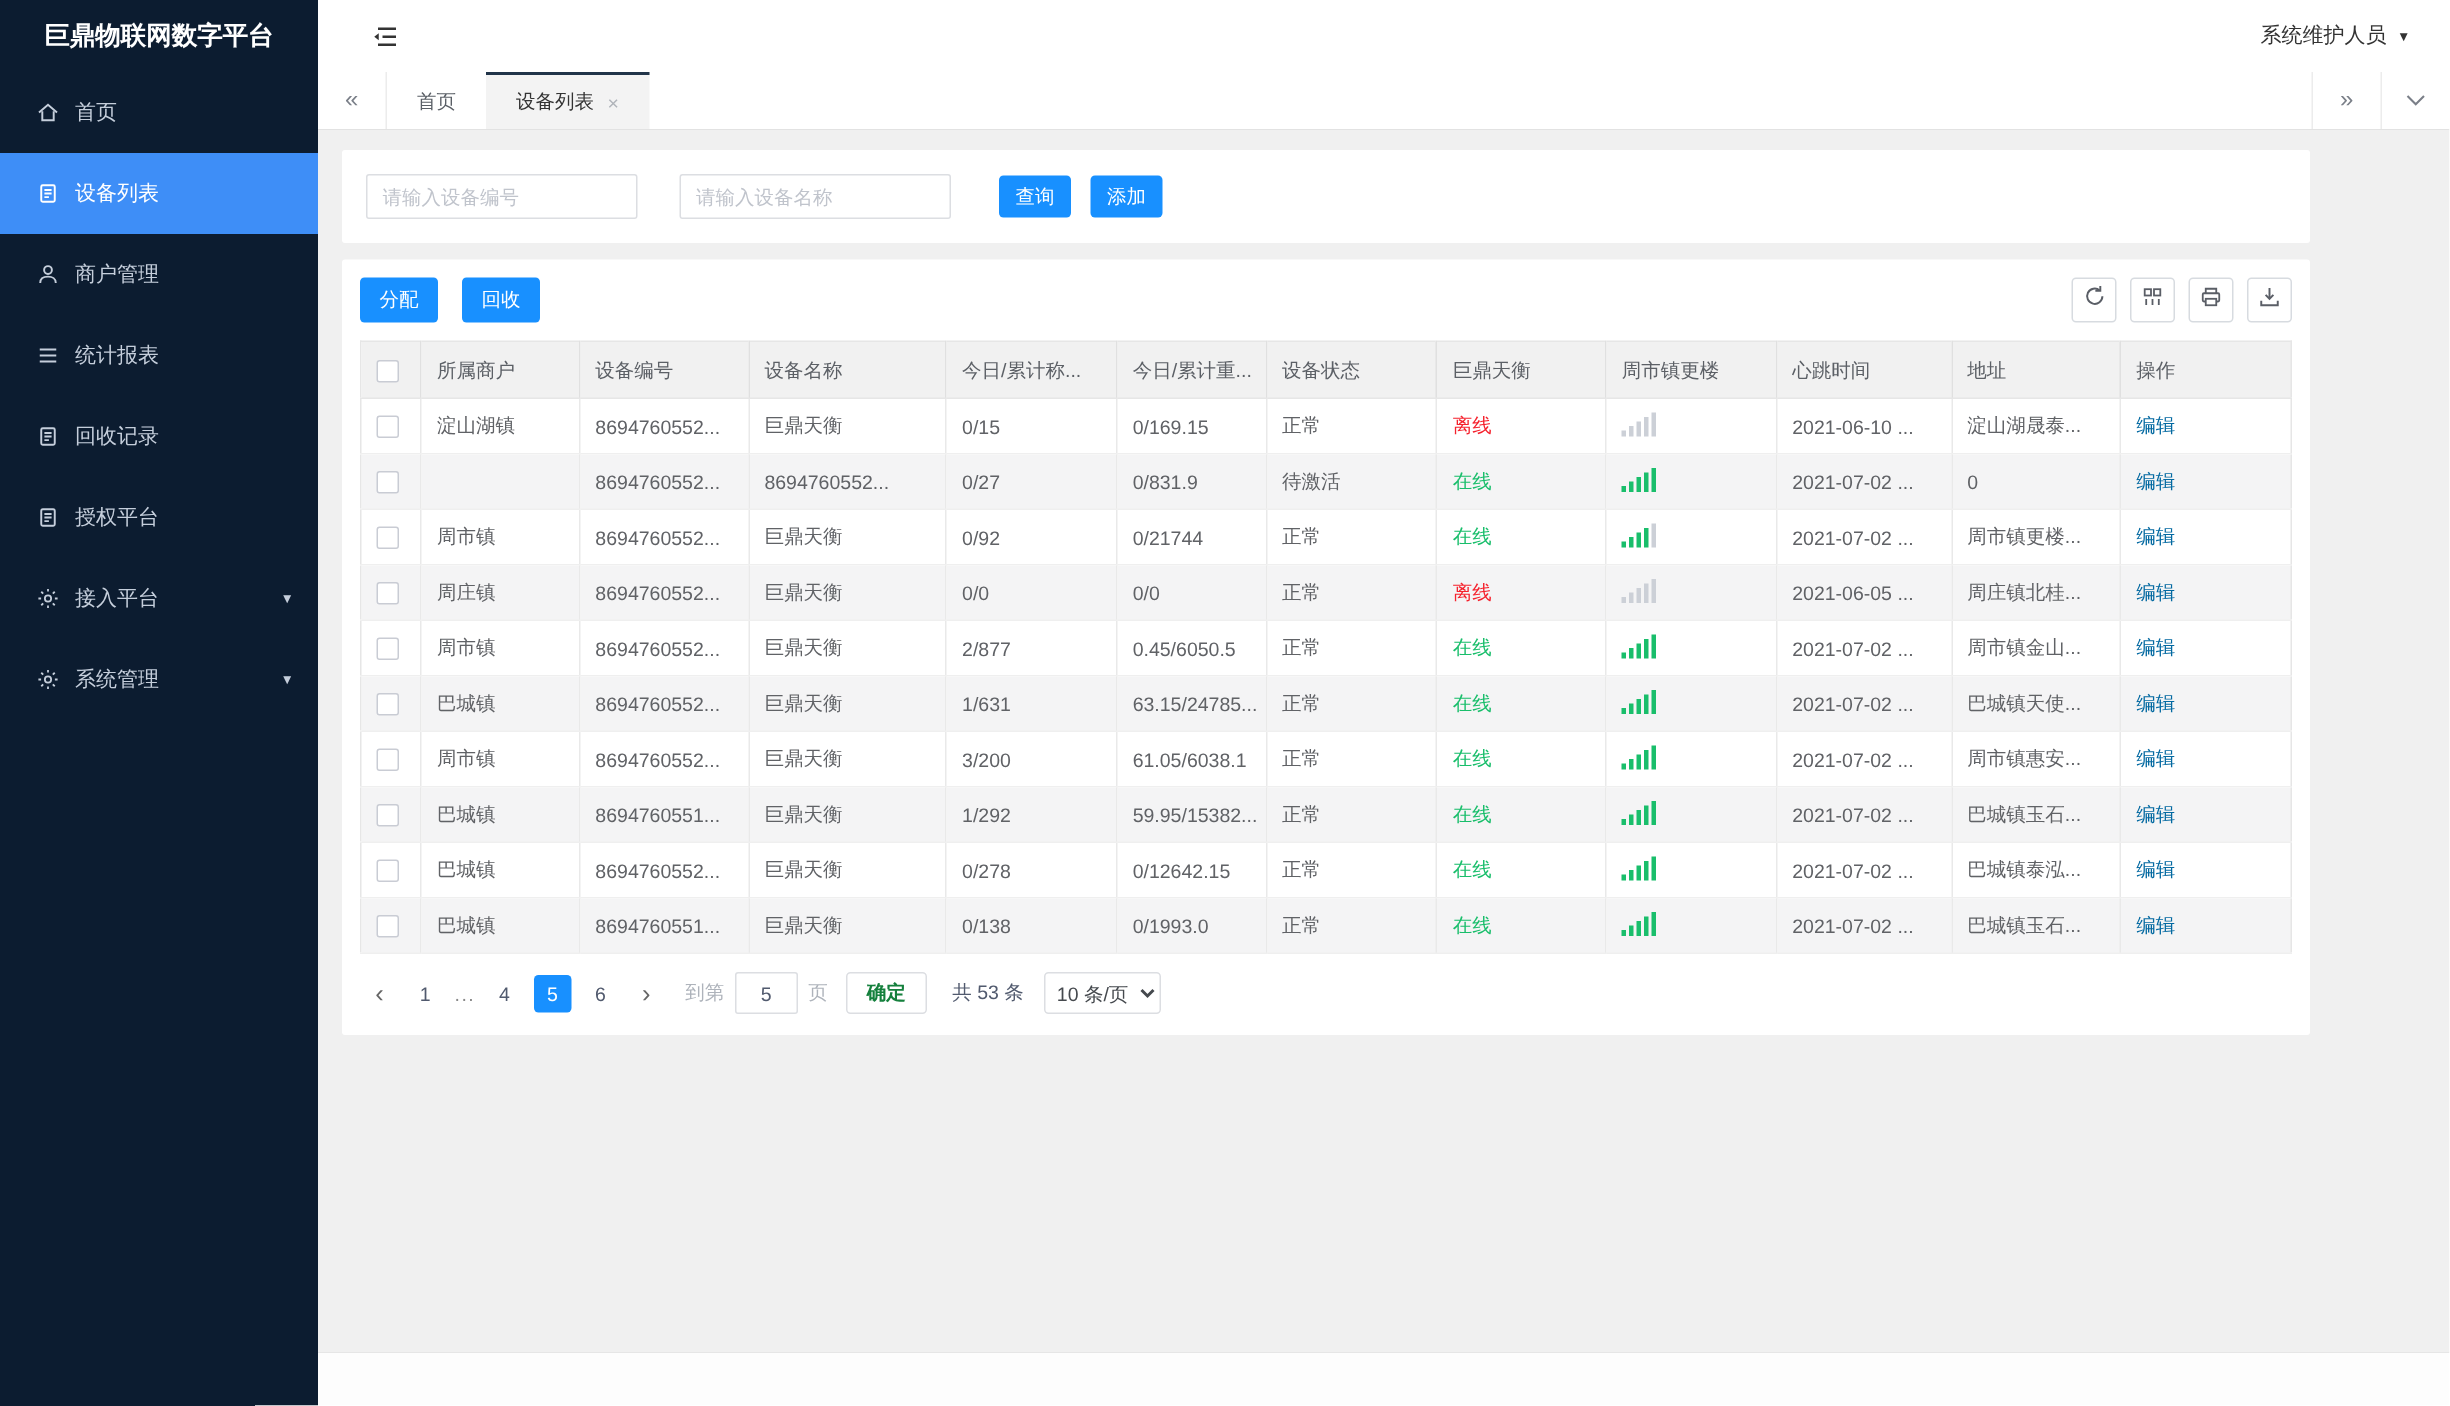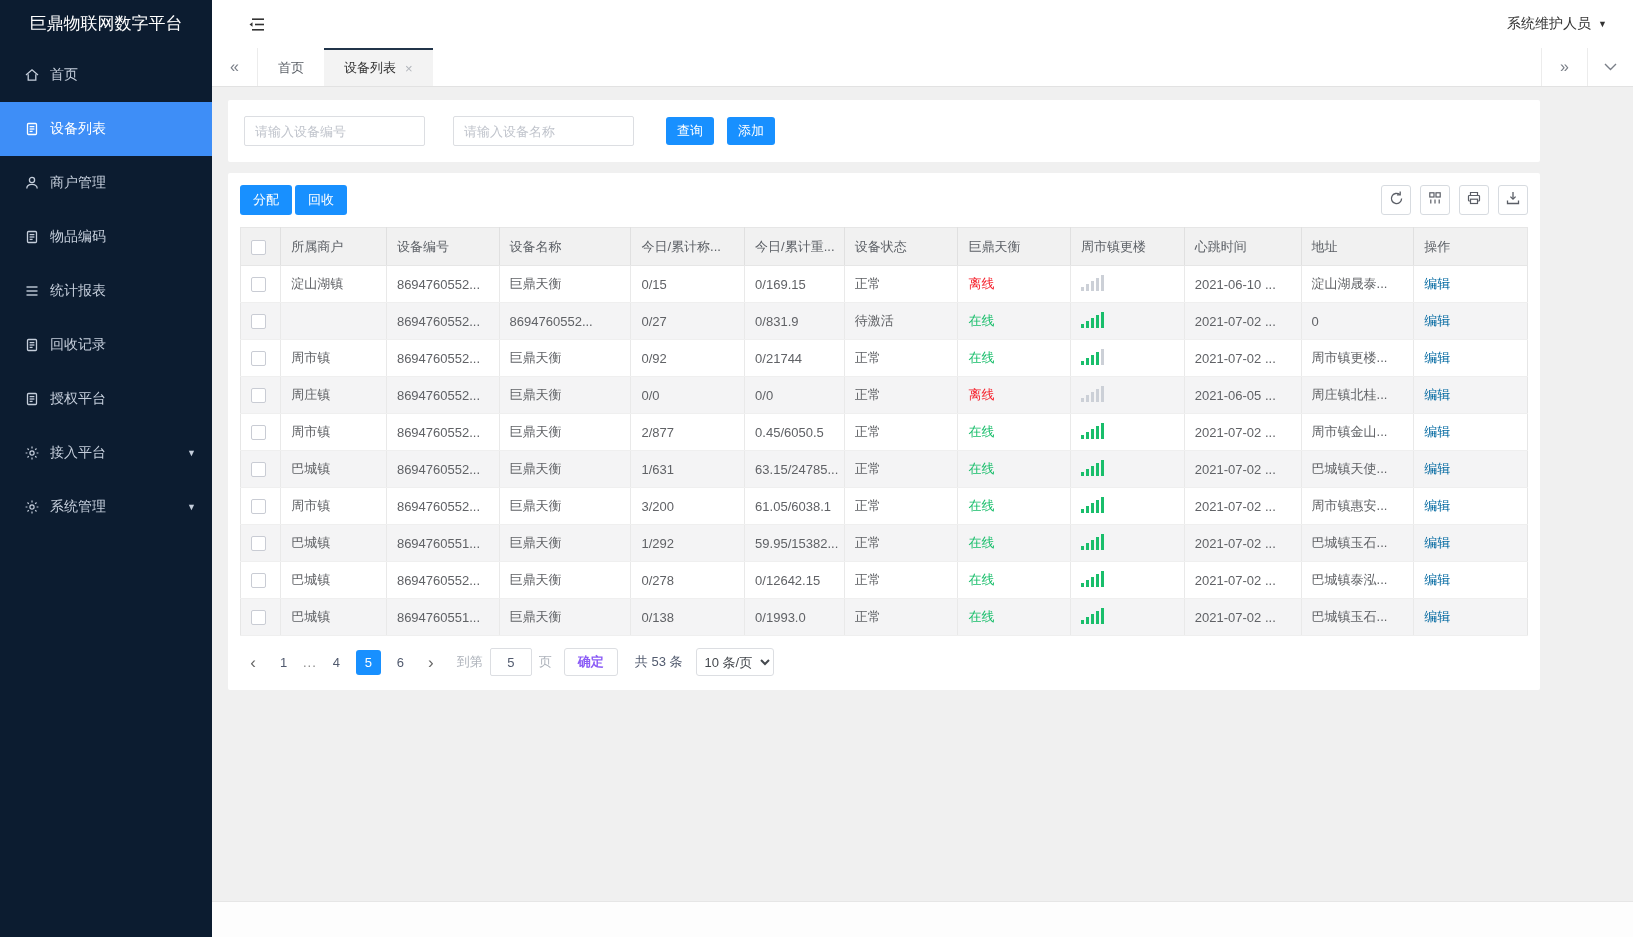--- a/index.html
+++ b/index.html
@@ -1,21 +1,21 @@
 <!DOCTYPE html>
 <html><head>
 <meta charset="utf-8">
 <style>
   * { box-sizing: border-box; margin:0; padding:0; }
   html,body { width:1633px; height:937px; overflow:hidden; }
   body { font-family:"Liberation Sans","DejaVu Sans",sans-serif; display:flex; background:#fff; color:#515a6e; }
 
   
   .sidebar { width:212px; flex-shrink:0; background:#0c1c30; display:flex; flex-direction:column; }
-  .logo { height:48px; line-height:48px; text-align:center; color:#fff; font-size:17px; font-weight:normal; white-space:nowrap; }
+  .logo { height:48px; line-height:48px; text-align:center; color:#fff; font-size:17px; font-weight:bold; white-space:nowrap; }
   .side-item { height:54px; display:flex; align-items:center; padding:0 16px 0 24px; font-size:14px; color:#c5cedb; cursor:pointer; }
   .side-item.active { background:#3e8ef7; color:#fff; }
   .side-item .icon { display:flex; margin-right:10px; }
   .side-item svg { stroke:#c5cedb; }
   .side-item.active svg { stroke:#fff; }
   .side-caret { margin-left:auto; font-size:9px; }
 
   
   .main { flex:1; display:flex; flex-direction:column; min-width:0; }
   .topbar { height:48px; background:#fff; display:flex; align-items:center; padding:0 26px 0 36px; flex-shrink:0; }
@@ -40,21 +40,21 @@
   .search-input { width:181px; height:30px; border:1px solid #dcdee2; border-radius:2px; padding:0 10px; font-size:13px; color:#515a6e; outline:none; background:#fff; }
   .search-input::placeholder { color:#c0c4cc; }
   .search-input.second { margin-left:28px; }
   .btn { height:28px; padding:0 11px; background:#1890ff; color:#fff; border:none; border-radius:3px; font-size:13px; cursor:pointer; }
   .btn.query { margin-left:32px; }
   .btn.add { margin-left:13px; }
 
   .table-card { padding:12px 12px 6px; }
   .card-toolbar { display:flex; align-items:center; margin-bottom:12px; }
   .card-toolbar .btn { height:30px; padding:0 13px; }
-  .btn.recycle { margin-left:3px; }
+  .btn.recycle { margin-left:16px; }
   .icon-btns { margin-left:auto; display:flex; gap:9px; }
   .icon-btn { width:30px; height:30px; border:1px solid #d7dbe0; border-radius:3px; background:#fff; display:flex; align-items:center; justify-content:center; cursor:pointer; }
   .icon-btn svg { stroke:#5a5e66; }
 
   table { border-collapse:collapse; table-layout:fixed; width:1288px; font-size:13px; color:#606266; border:1px solid #e6e6e6; }
   thead th { background:#f1f1f1; height:38px; font-weight:400; text-align:left; padding:0 10px; border-right:1px solid #e0e0e0; border-bottom:1px solid #e6e6e6; color:#5c6066; white-space:nowrap; overflow:hidden; }
   tbody td { height:37px; padding:0 10px; border-right:1px solid #e9e9e9; border-bottom:1px solid #efefef; white-space:nowrap; overflow:hidden; }
   thead th:last-child, tbody td:last-child { border-right:none; }
   tbody tr:nth-child(even) { background:#f4f4f5; }
   .status-online { color:#19be6b; }
@@ -67,21 +67,21 @@
   .signal i.off { background:#ccd0d7; }
 
   .pagination { display:flex; align-items:center; gap:7px; padding:12px 2px 8px; font-size:13px; }
   .page-arrow { font-size:17px; color:#666; width:22px; text-align:center; cursor:pointer; line-height:1; }
   .page-num { min-width:25px; height:25px; line-height:25px; text-align:center; border-radius:3px; cursor:pointer; color:#515a6e; }
   .page-num.active { background:#1890ff; color:#fff; }
   .page-ellipsis { color:#888; letter-spacing:1px; }
   .goto-label { color:#aeb3bb; margin-left:8px; }
   .goto-suffix { color:#aeb3bb; }
   .goto-input { width:42px; height:28px; border:1px solid #dcdee2; border-radius:2px; text-align:center; font-size:13px; color:#515a6e; outline:none; }
-  .confirm-btn { height:28px; padding:0 13px; background:#fff; border:1px solid #dcdee2; border-radius:3px; font-size:13px; color:#8b5cf6; font-weight:bold; cursor:pointer; margin-left:5px; }
+  .confirm-btn { height:28px; padding:0 13px; background:#fff; border:1px solid #dcdee2; border-radius:3px; font-size:13px; color:#15803d; font-weight:bold; cursor:pointer; margin-left:5px; }
   .total-label { margin:0 6px 0 10px; color:#515a6e; }
   .page-size-select { height:28px; border:1px solid #dcdee2; border-radius:3px; font-size:13px; color:#45494e; background:#fff; padding:0 4px; outline:none; }
 </style>
 </head>
 <body>
 
 <aside class="sidebar">
   <div class="logo">巨鼎物联网数字平台</div>
   <nav>
       <div class="side-item">
@@ -105,31 +105,20 @@
         <span>设备列表</span>
       </div>
       <div class="side-item">
         <span class="icon">
           <svg width="16" height="16" viewBox="0 0 16 16" fill="none" stroke-width="1.3">
             <circle cx="8" cy="5" r="2.6"></circle>
             <path d="M2.8 13.6 C2.8 10.8 5 9.4 8 9.4 C11 9.4 13.2 10.8 13.2 13.6"></path>
           </svg>
         </span>
         <span>商户管理</span>
-      </div>
-      <div class="side-item">
-        <span class="icon">
-          <svg width="16" height="16" viewBox="0 0 16 16" fill="none" stroke-width="1.3">
-            <rect x="3.5" y="2.5" width="9" height="11" rx="1"></rect>
-            <line x1="5.6" y1="5.6" x2="10.4" y2="5.6"></line>
-            <line x1="5.6" y1="8" x2="10.4" y2="8"></line>
-            <line x1="5.6" y1="10.4" x2="8.6" y2="10.4"></line>
-          </svg>
-        </span>
-        <span>物品编码</span>
       </div>
       <div class="side-item">
         <span class="icon">
           <svg width="16" height="16" viewBox="0 0 16 16" fill="none" stroke-width="1.4">
             <line x1="2.5" y1="4" x2="13.5" y2="4"></line>
             <line x1="2.5" y1="8" x2="13.5" y2="8"></line>
             <line x1="2.5" y1="12" x2="13.5" y2="12"></line>
           </svg>
         </span>
         <span>统计报表</span>

